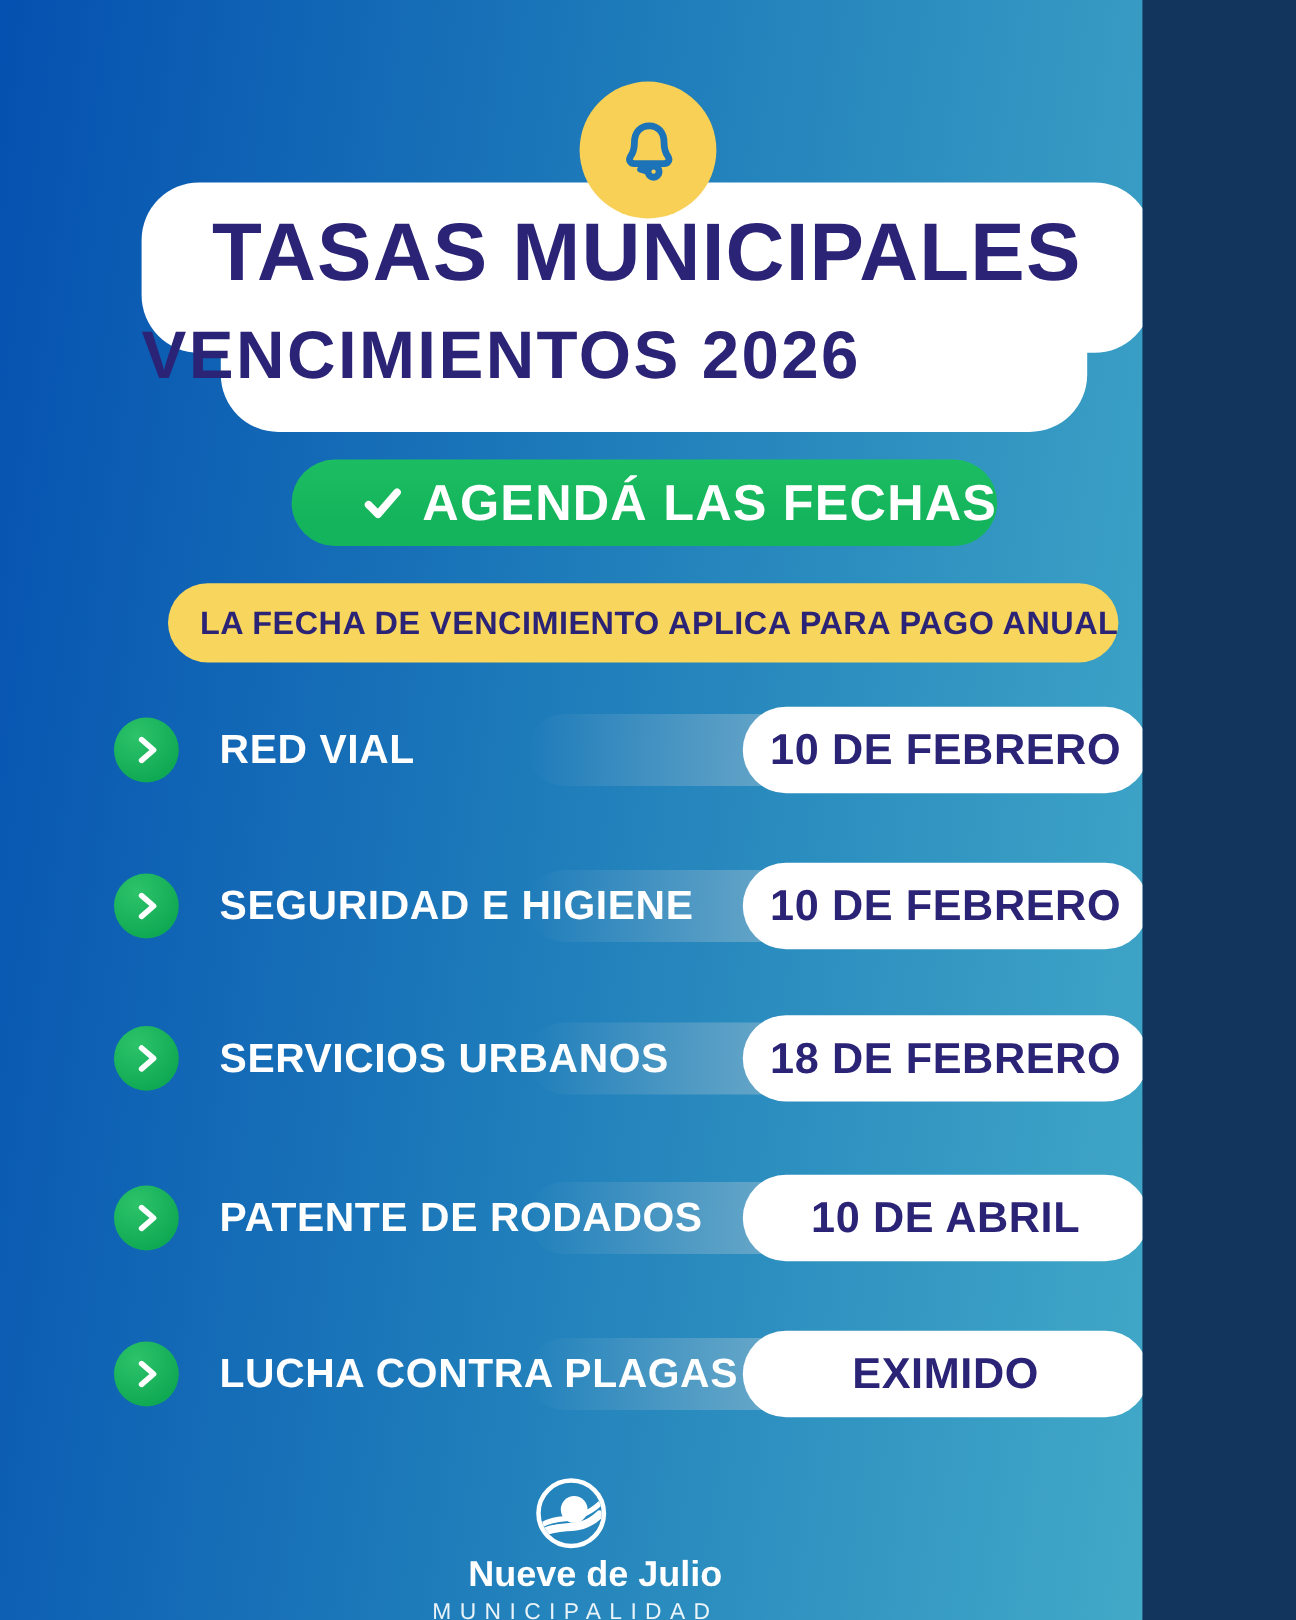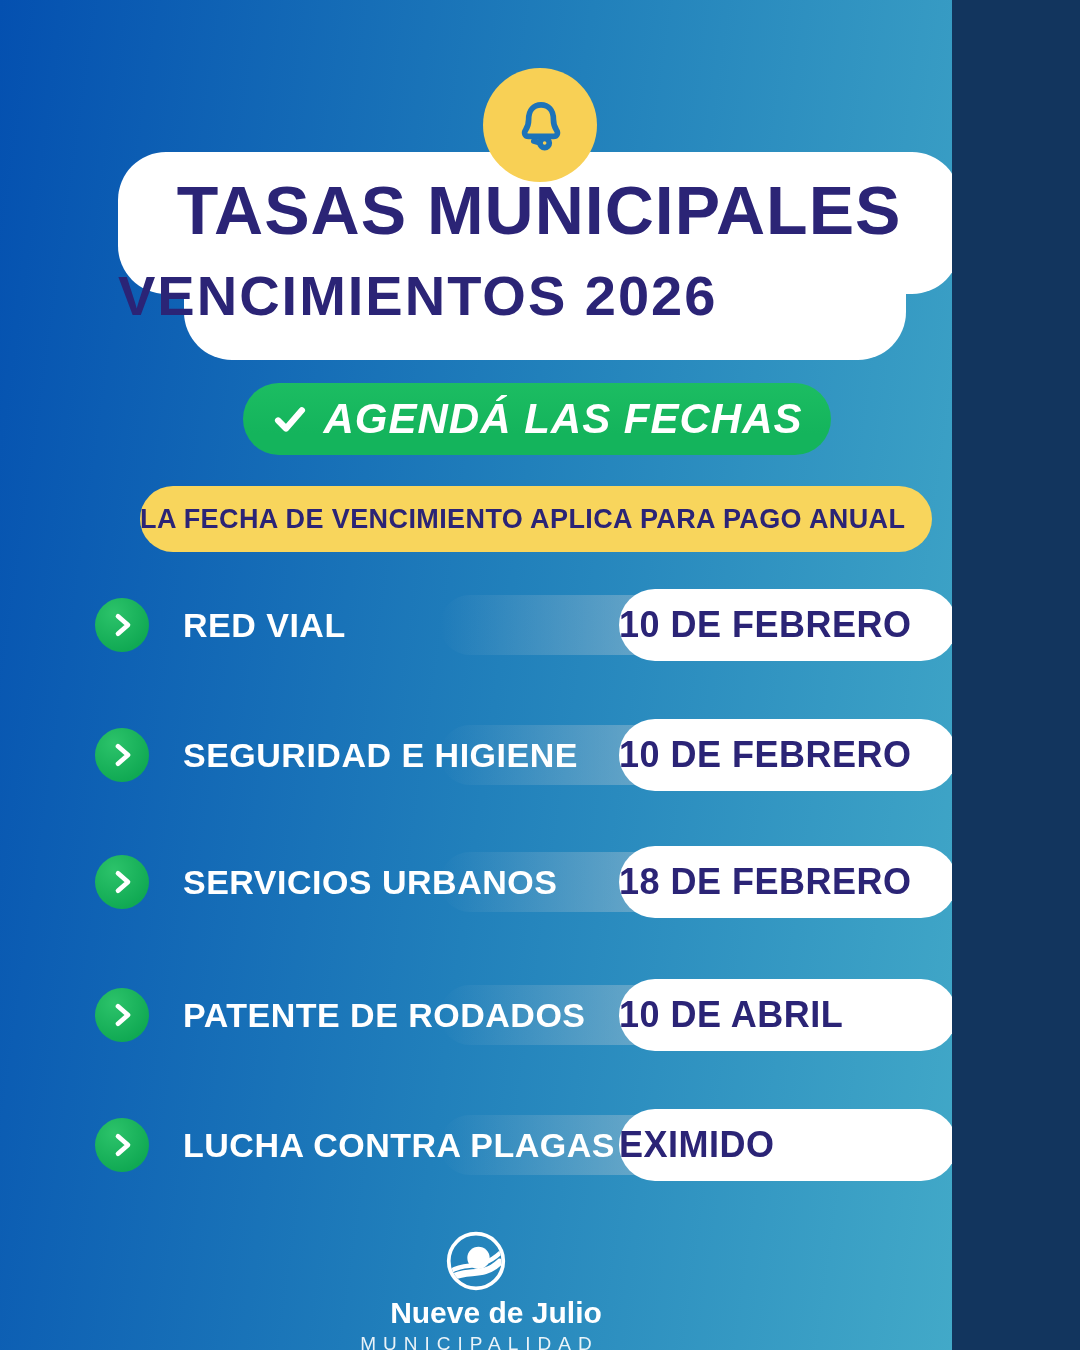--- a/index.html
+++ b/index.html
@@ -26,29 +26,29 @@
   }
   .title-line2{
     position:absolute;left:0;right:0;top:112px;
     font-size:56px;line-height:64px;font-weight:bold;letter-spacing:2px;color:var(--navy,#2b2476);
   }
 
   
   .agenda-pill{
     position:absolute;left:243px;top:383px;width:588px;height:72px;border-radius:40px;
     background:linear-gradient(180deg,#1cbd62 0%,var(--green,#14b45c) 70%);
-    display:flex;align-items:center;justify-content:center;gap:14px;z-index:2;font-style:italic;
+    display:flex;align-items:center;justify-content:flex-end;gap:14px;z-index:2;
   }
   .agenda-pill svg{width:38px;height:38px;}
   .agenda-label{color:#fff;font-weight:bold;font-size:42px;letter-spacing:1px;}
 
   
   .note-banner{
     position:absolute;left:140px;top:486px;width:792px;height:66px;border-radius:34px;
-    background:var(--yellow,#f8d55c);display:flex;align-items:center;justify-content:flex-start;z-index:2;
+    background:var(--yellow,#f8d55c);display:flex;align-items:center;justify-content:flex-end;z-index:2;
   }
   .note-banner span{color:var(--navy,#2b2476);font-weight:bold;font-size:27px;letter-spacing:0.4px;}
 
   
   .row{position:absolute;left:95px;width:862px;height:72px;}
   .row-1{top:589px;} .row-2{top:719px;} .row-3{top:846px;} .row-4{top:979px;} .row-5{top:1109px;}
   .row .fade{
     position:absolute;left:40%;right:12px;top:6px;bottom:6px;border-radius:34px;
     background:linear-gradient(to right,rgba(255,255,255,0) 0%,rgba(188,202,213,0.55) 55%,rgba(233,239,243,0.95) 100%);
   }
@@ -57,21 +57,21 @@
     background:radial-gradient(circle at 35% 28%,#2cc36a 0%,#10a953 75%);
     display:flex;align-items:center;justify-content:center;
   }
   .row .bullet svg{width:32px;height:32px;}
   .row .label{
     position:absolute;left:88px;top:0;height:72px;display:flex;align-items:center;
     color:#fff;font-weight:bold;font-size:34px;letter-spacing:0.5px;
   }
   .row .pill{
     position:absolute;right:0;top:0;width:338px;height:72px;border-radius:36px;background:#fff;
-    display:flex;align-items:center;justify-content:flex-start;
+    display:flex;align-items:center;justify-content:center;
   }
   .row .pill span{color:var(--navy,#2b2476);font-weight:bold;font-size:36px;letter-spacing:0.5px;}
 
   
   .footer{
     position:absolute;left:0;right:0;top:1230px;display:flex;flex-direction:column;align-items:center;
   }
   .footer svg{width:62px;height:62px;}
   .org-name{margin-top:4px;color:#fff;font-weight:bold;font-size:30px;letter-spacing:0px;margin-left:40px;}
   .org-sub{margin-top:3px;color:rgba(255,255,255,0.9);font-size:19px;font-weight:normal;letter-spacing:7px;text-indent:7px;}

